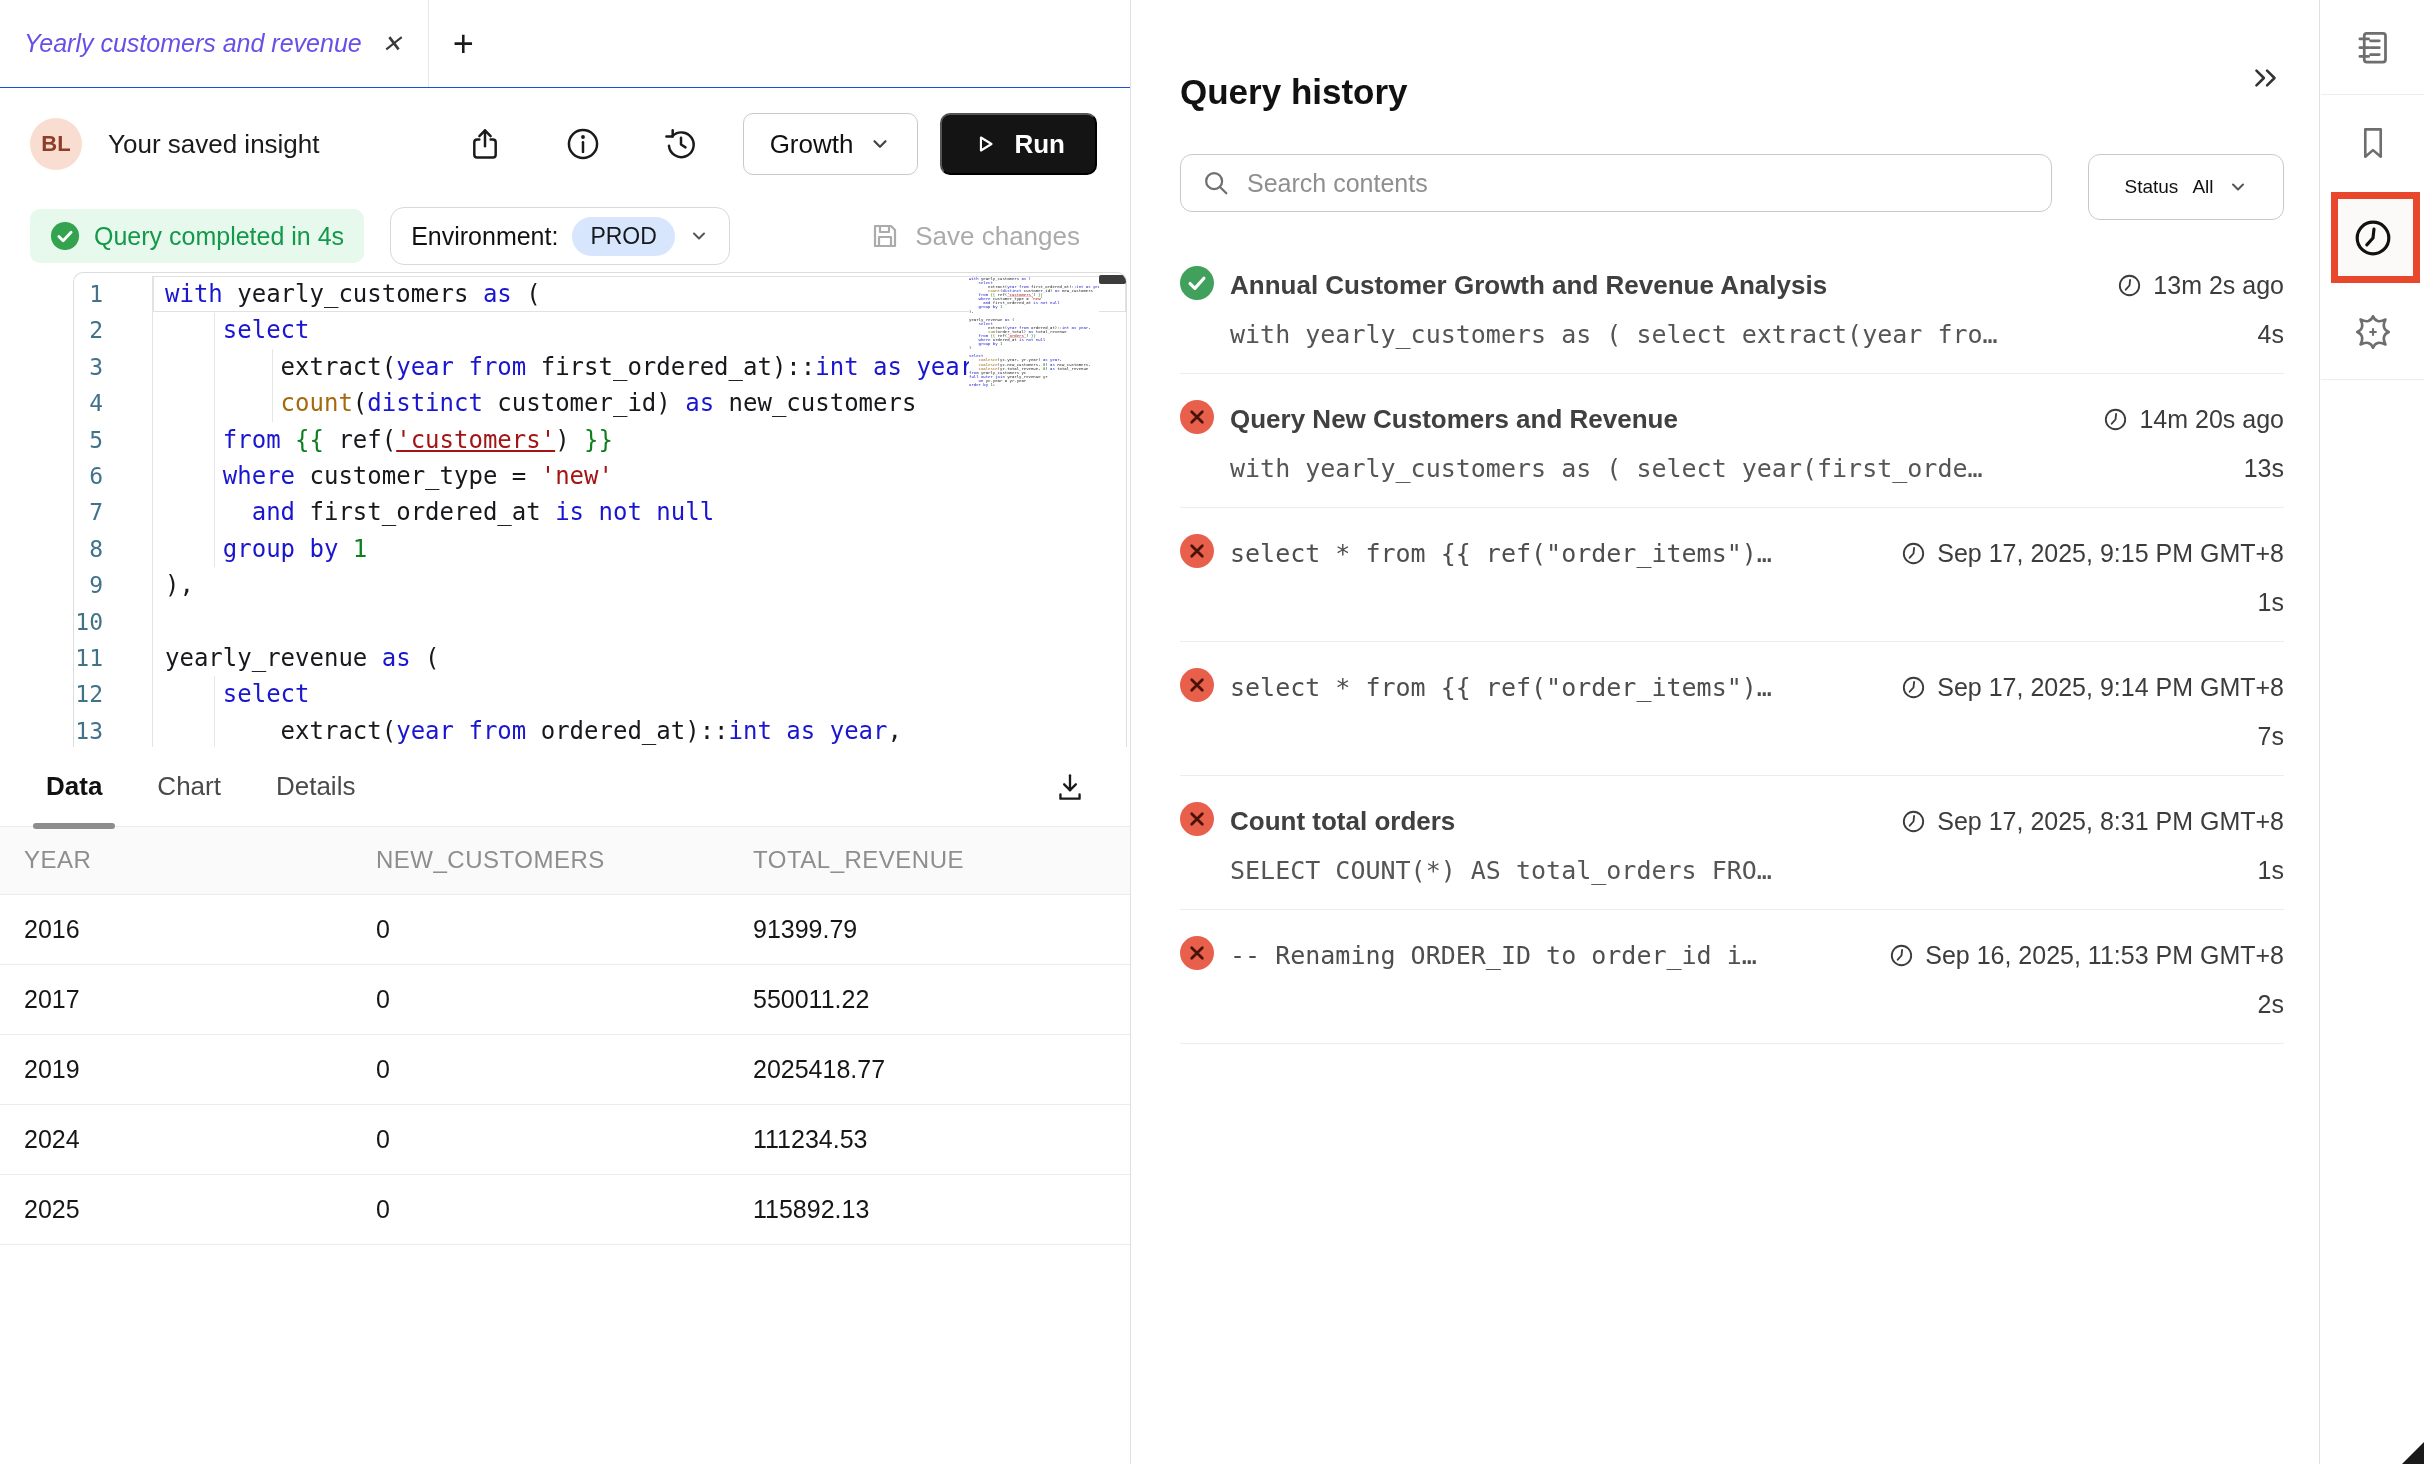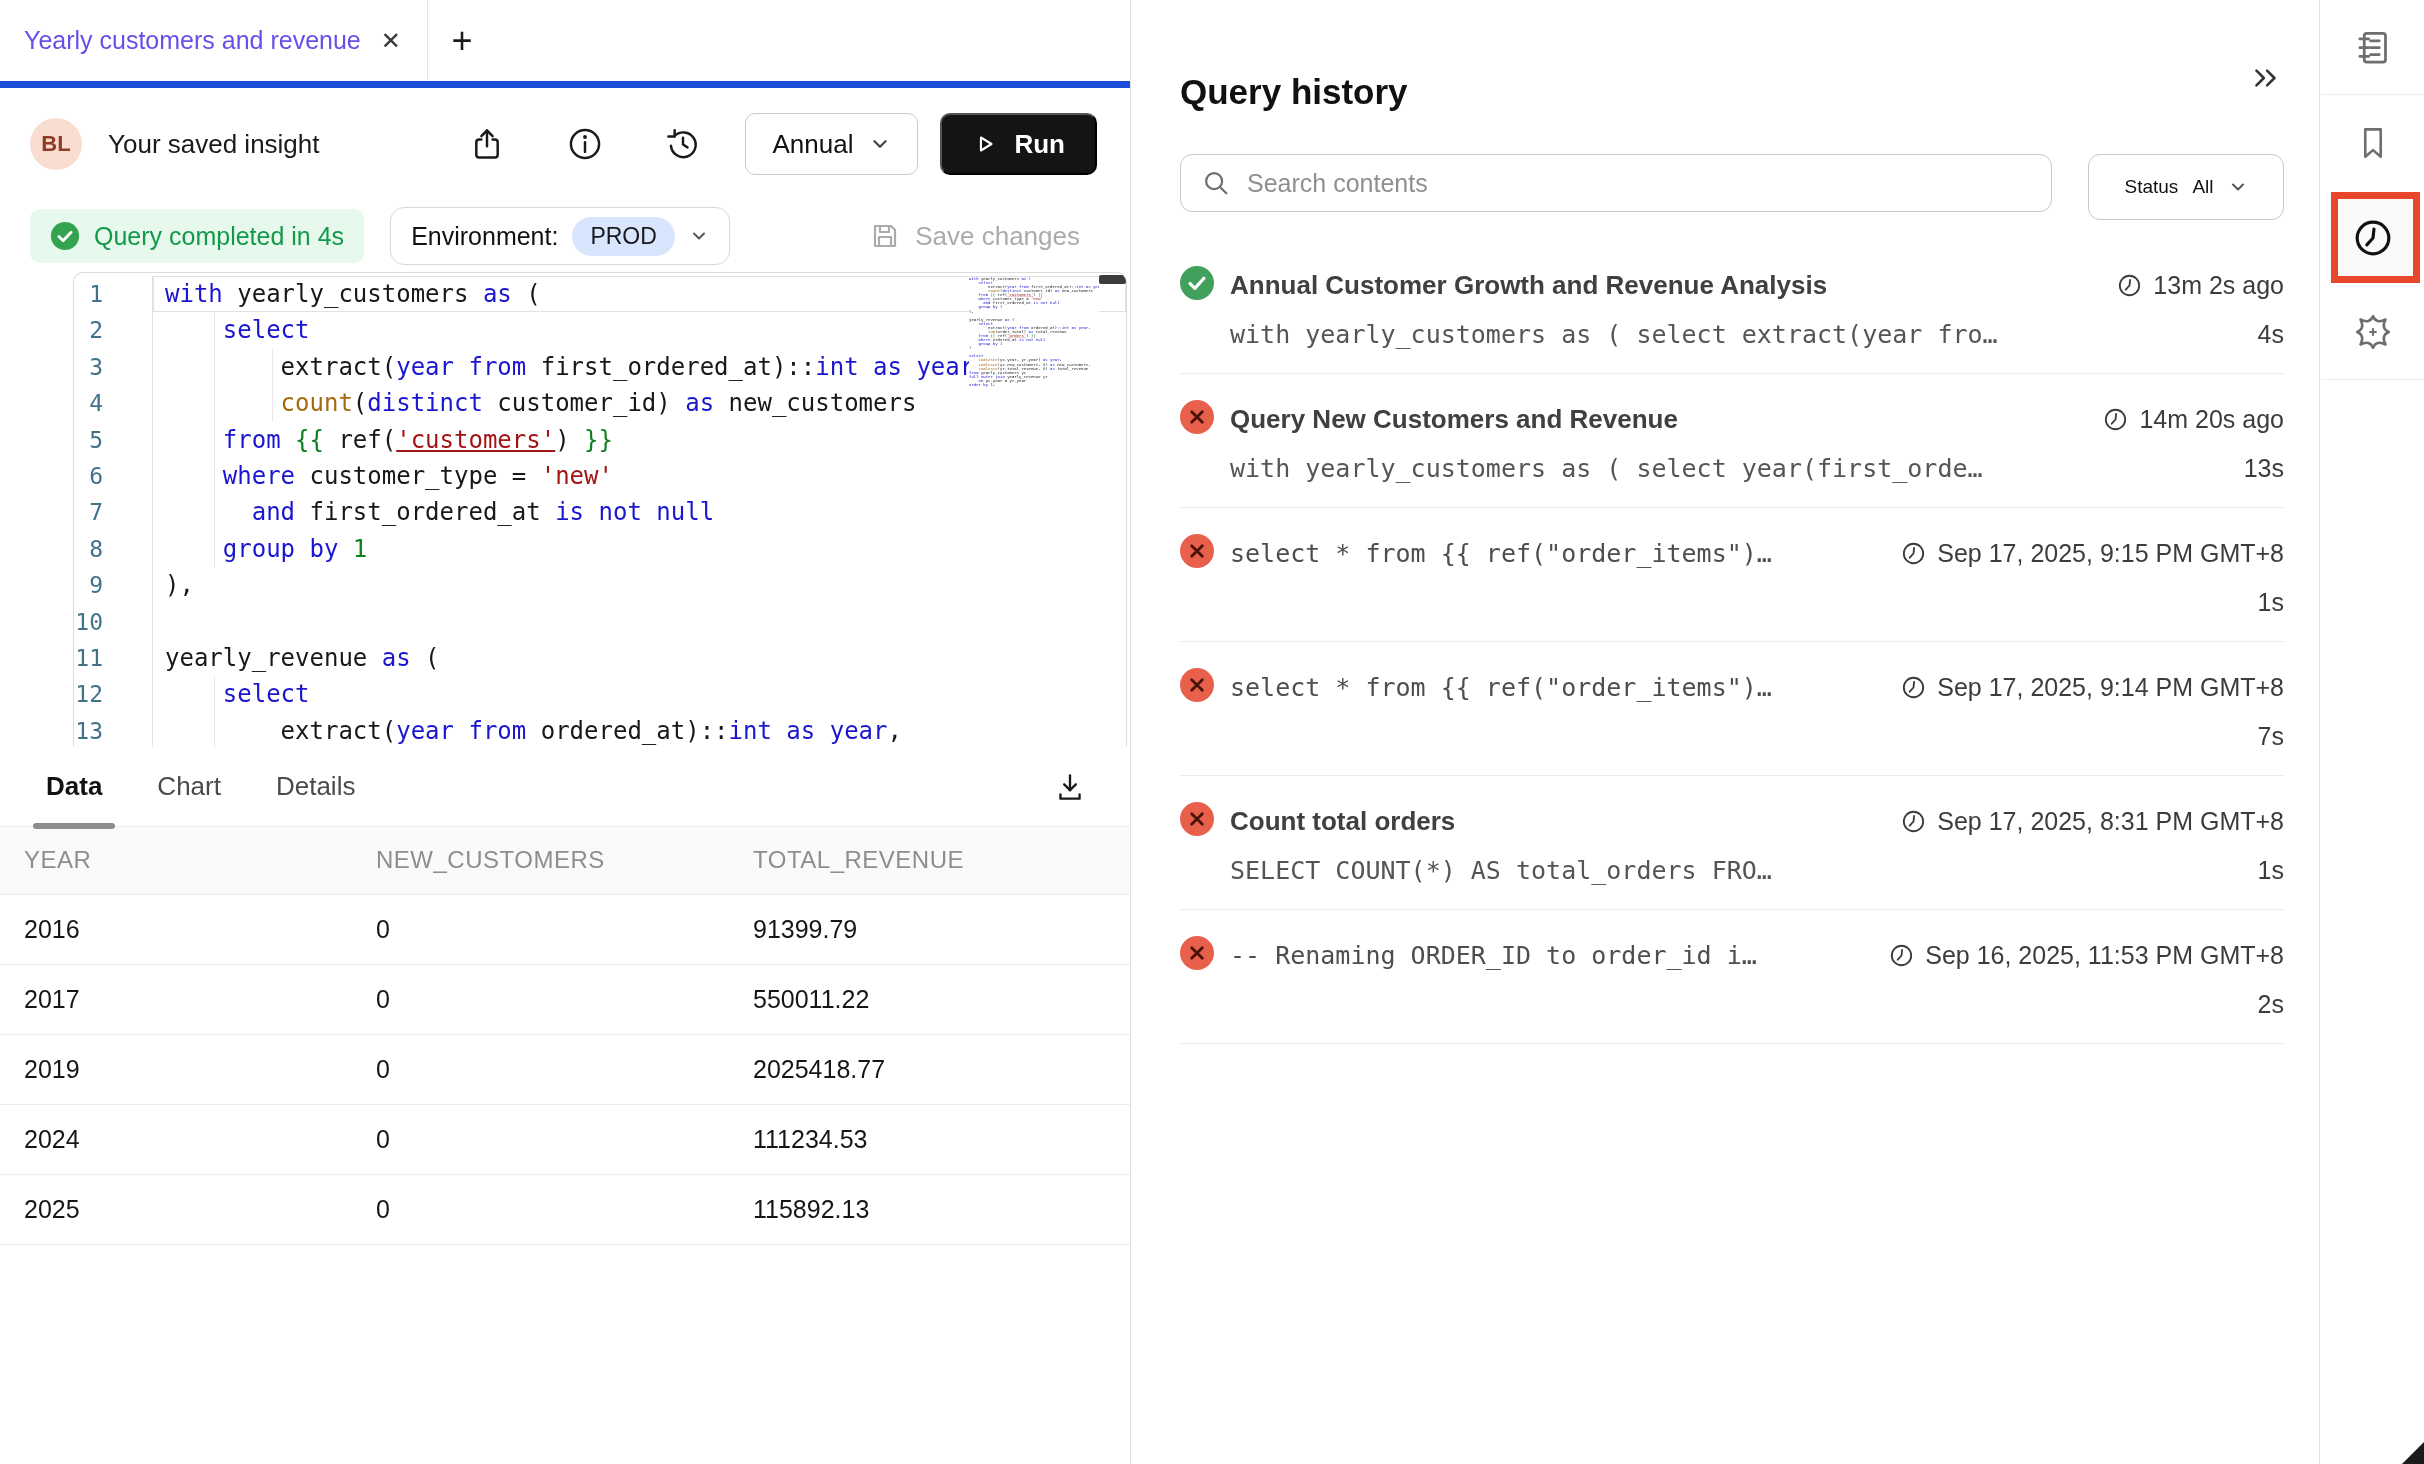--- a/index.html
+++ b/index.html
@@ -2,21 +2,21 @@
 <html><head>
 <meta charset="utf-8">
 <style>
   * { margin:0; padding:0; box-sizing:border-box; }
   body { background:#ffffff; font-family:"Liberation Sans", sans-serif; }
   .app { position:relative; width:2424px; height:1464px; background:#fff; overflow:hidden; color:#17171c; }
 
   
   .left-panel { position:absolute; left:0; top:0; width:1131px; height:1464px; border-right:1px solid #e0e0e0; background:#fff; }
 
-  .tabbar { height:88px; display:flex; align-items:stretch; border-bottom:7px solid #1d4ed8; }
+  .tabbar { height:88px; display:flex; align-items:stretch; border-bottom:1px solid #1d4ed8;font-style:italic; }
   .tab { display:flex; align-items:center; gap:20px; padding:0 26px 0 24px; border-right:1px solid #e8e8e8; }
   .tab-title { color:#6a4ee8; font-size:25px; }
   .tab-close { color:#3a3a3a; font-size:24px; cursor:pointer; }
   .new-tab { display:flex; align-items:center; justify-content:center; width:68px; font-size:36px; font-weight:400; color:#1a1a1a; cursor:pointer; }
 
   .toolbar { height:112px; display:flex; align-items:center; padding:0 33px 0 30px; }
   .avatar { width:52px; height:52px; border-radius:50%; background:#f9ddd0; color:#8f3c28; font-weight:bold; font-size:22px; display:flex; align-items:center; justify-content:center; }
   .owner-label { margin-left:26px; font-size:26px; color:#1a1a1a; }
   .tb-right { margin-left:auto; display:flex; align-items:center; }
   .icon-btn { width:40px; height:40px; display:flex; align-items:center; justify-content:center; cursor:pointer; }
@@ -122,21 +122,21 @@
           </svg>
         </span>
         <span class="icon-btn">
           <svg width="36" height="36" viewBox="0 0 32 32" fill="none" stroke="#1a1a1a" stroke-width="2.2" stroke-linecap="round" stroke-linejoin="round">
             <path d="M8.2 9.2 A11 11 0 1 1 5.3 17.5"></path>
             <path d="M8.6 3.8 v5.6 h-5.6"></path>
             <path d="M16 10.5 V16.5 L20 19"></path>
           </svg>
         </span>
         <button class="btn-develop">
-          <span>Annual</span>
+          <span>Growth</span>
           <svg width="22" height="22" viewBox="0 0 24 24" fill="none" stroke="#444" stroke-width="2.4" stroke-linecap="round" stroke-linejoin="round">
               <path d="M6 9 l6 6 l6 -6"></path>
             </svg>
         </button>
         <button class="btn-run">
           <svg width="26" height="26" viewBox="0 0 32 32" fill="none" stroke="#fff" stroke-width="2.6" stroke-linejoin="round">
               <path d="M11 8 L24 16 L11 24 Z"></path>
             </svg>
           <span>Run</span>
         </button>

